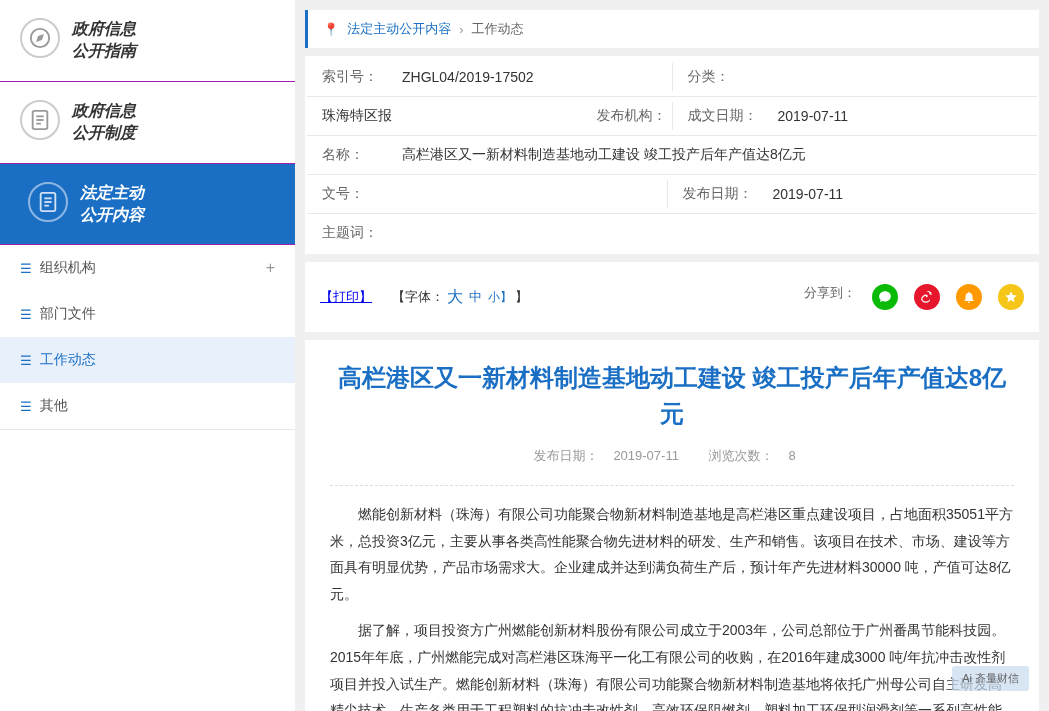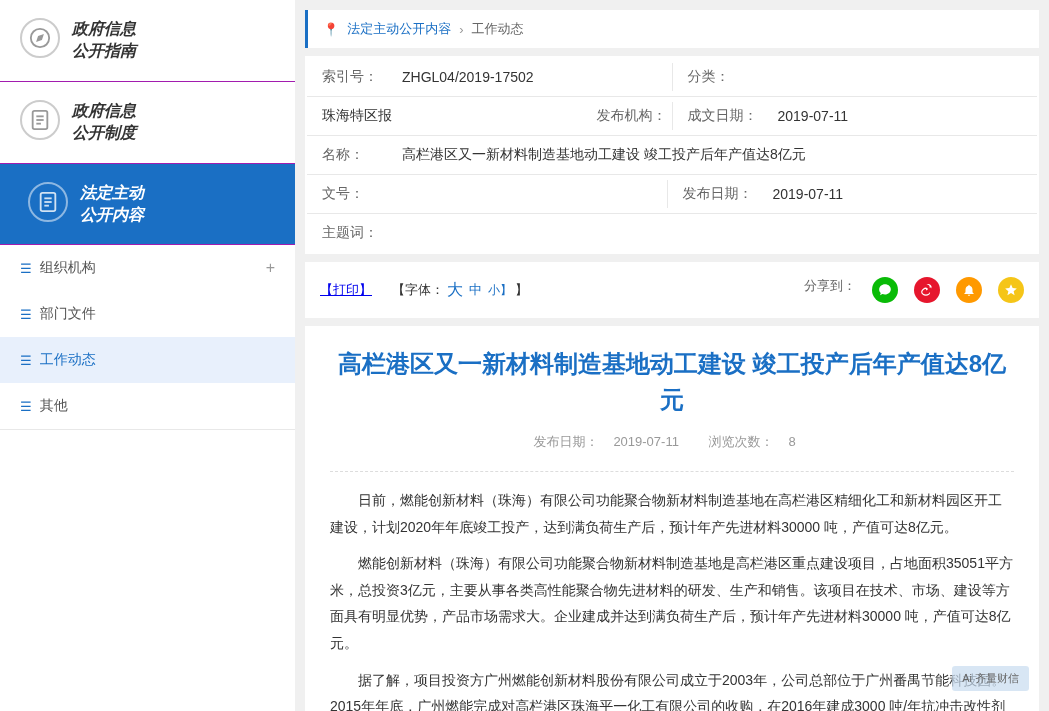--- a/index.html
+++ b/index.html
@@ -37,21 +37,21 @@
     .info-table { background: #fff; padding: 2px; margin-bottom: 8px; }
     .info-row { display: flex; border-bottom: 1px solid #e8e8e8; }
     .info-row:last-child { border-bottom: none; }
     .info-cell { padding: 10px 15px; flex: 1; display: flex; align-items: center; }
     .info-cell.label { color: #666; min-width: 80px; flex: 0 0 auto; padding-right: 5px; }
     .info-cell.value { color: #333; flex: 1; }
     .info-cell.title-value { flex: 3; color: #333; }
     .divider-v { width: 1px; background: #e8e8e8; margin: 5px 0; }
     
     
-    .article-controls { background: #fff; padding: 15px 15px; margin-bottom: 8px; display: flex; align-items: center; justify-content: space-between; font-size: 13px; }
+    .article-controls { background: #fff; padding: 22px 15px; margin-bottom: 8px; display: flex; align-items: center; justify-content: space-between; font-size: 13px; }
     .share-icon { width: 26px; height: 26px; border-radius: 50%; display: flex; align-items: center; justify-content: center; cursor: pointer; font-size: 14px; }
     .share-wechat { background: #09bb07; color: #fff; }
     .share-weibo { background: #e6162d; color: #fff; }
     .share-bell { background: #ff9900; color: #fff; }
     .share-star { background: #f5c518; color: #fff; }
     
     
     .article-body { background: #fff; padding: 20px 25px; }
     .article-title { font-size: 24px; font-weight: bold; color: #1a6fc4; text-align: center; line-height: 1.5; margin-bottom: 15px; }
     .article-meta { text-align: center; font-size: 13px; color: #999; margin-bottom: 20px; }
@@ -217,21 +217,20 @@
     </div>
 
     <div class="article-body">
       <div class="article-title">高栏港区又一新材料制造基地动工建设 竣工投产后年产值达8亿元</div>
       <div class="article-meta">
         <span>发布日期：</span><span>2019-07-11</span>
         &nbsp;&nbsp;
         <span>浏览次数：</span><span>8</span>
       </div>
       <div style="border-top: 1px dashed #ddd; margin-bottom: 15px;"></div>
-      <p class="article-text">日前，燃能创新材料（珠海）有限公司功能聚合物新材料制造基地在高栏港区精细化工和新材料园区开工建设，计划2020年年底竣工投产，达到满负荷生产后，预计年产先进材料30000 吨，产值可达8亿元。</p>
       <p class="article-text">燃能创新材料（珠海）有限公司功能聚合物新材料制造基地是高栏港区重点建设项目，占地面积35051平方米，总投资3亿元，主要从事各类高性能聚合物先进材料的研发、生产和销售。该项目在技术、市场、建设等方面具有明显优势，产品市场需求大。企业建成并达到满负荷生产后，预计年产先进材料30000 吨，产值可达8亿元。</p>
       <p class="article-text">据了解，项目投资方广州燃能创新材料股份有限公司成立于2003年，公司总部位于广州番禺节能科技园。2015年年底，广州燃能完成对高栏港区珠海平一化工有限公司的收购，在2016年建成3000 吨/年抗冲击改性剂项目并投入试生产。燃能创新材料（珠海）有限公司功能聚合物新材料制造基地将依托广州母公司自主研发高精尖技术，生产各类用于工程塑料的抗冲击改性剂、高效环保阻燃剂、塑料加工环保型润滑剂等一系列高性能聚合物先进材料，填补国内高端产品的空白。</p>
     </div>
 
   </div>
 </div>
 
 <div class="watermark">
   <span>Ai 齐量财信</span>
 </div>

